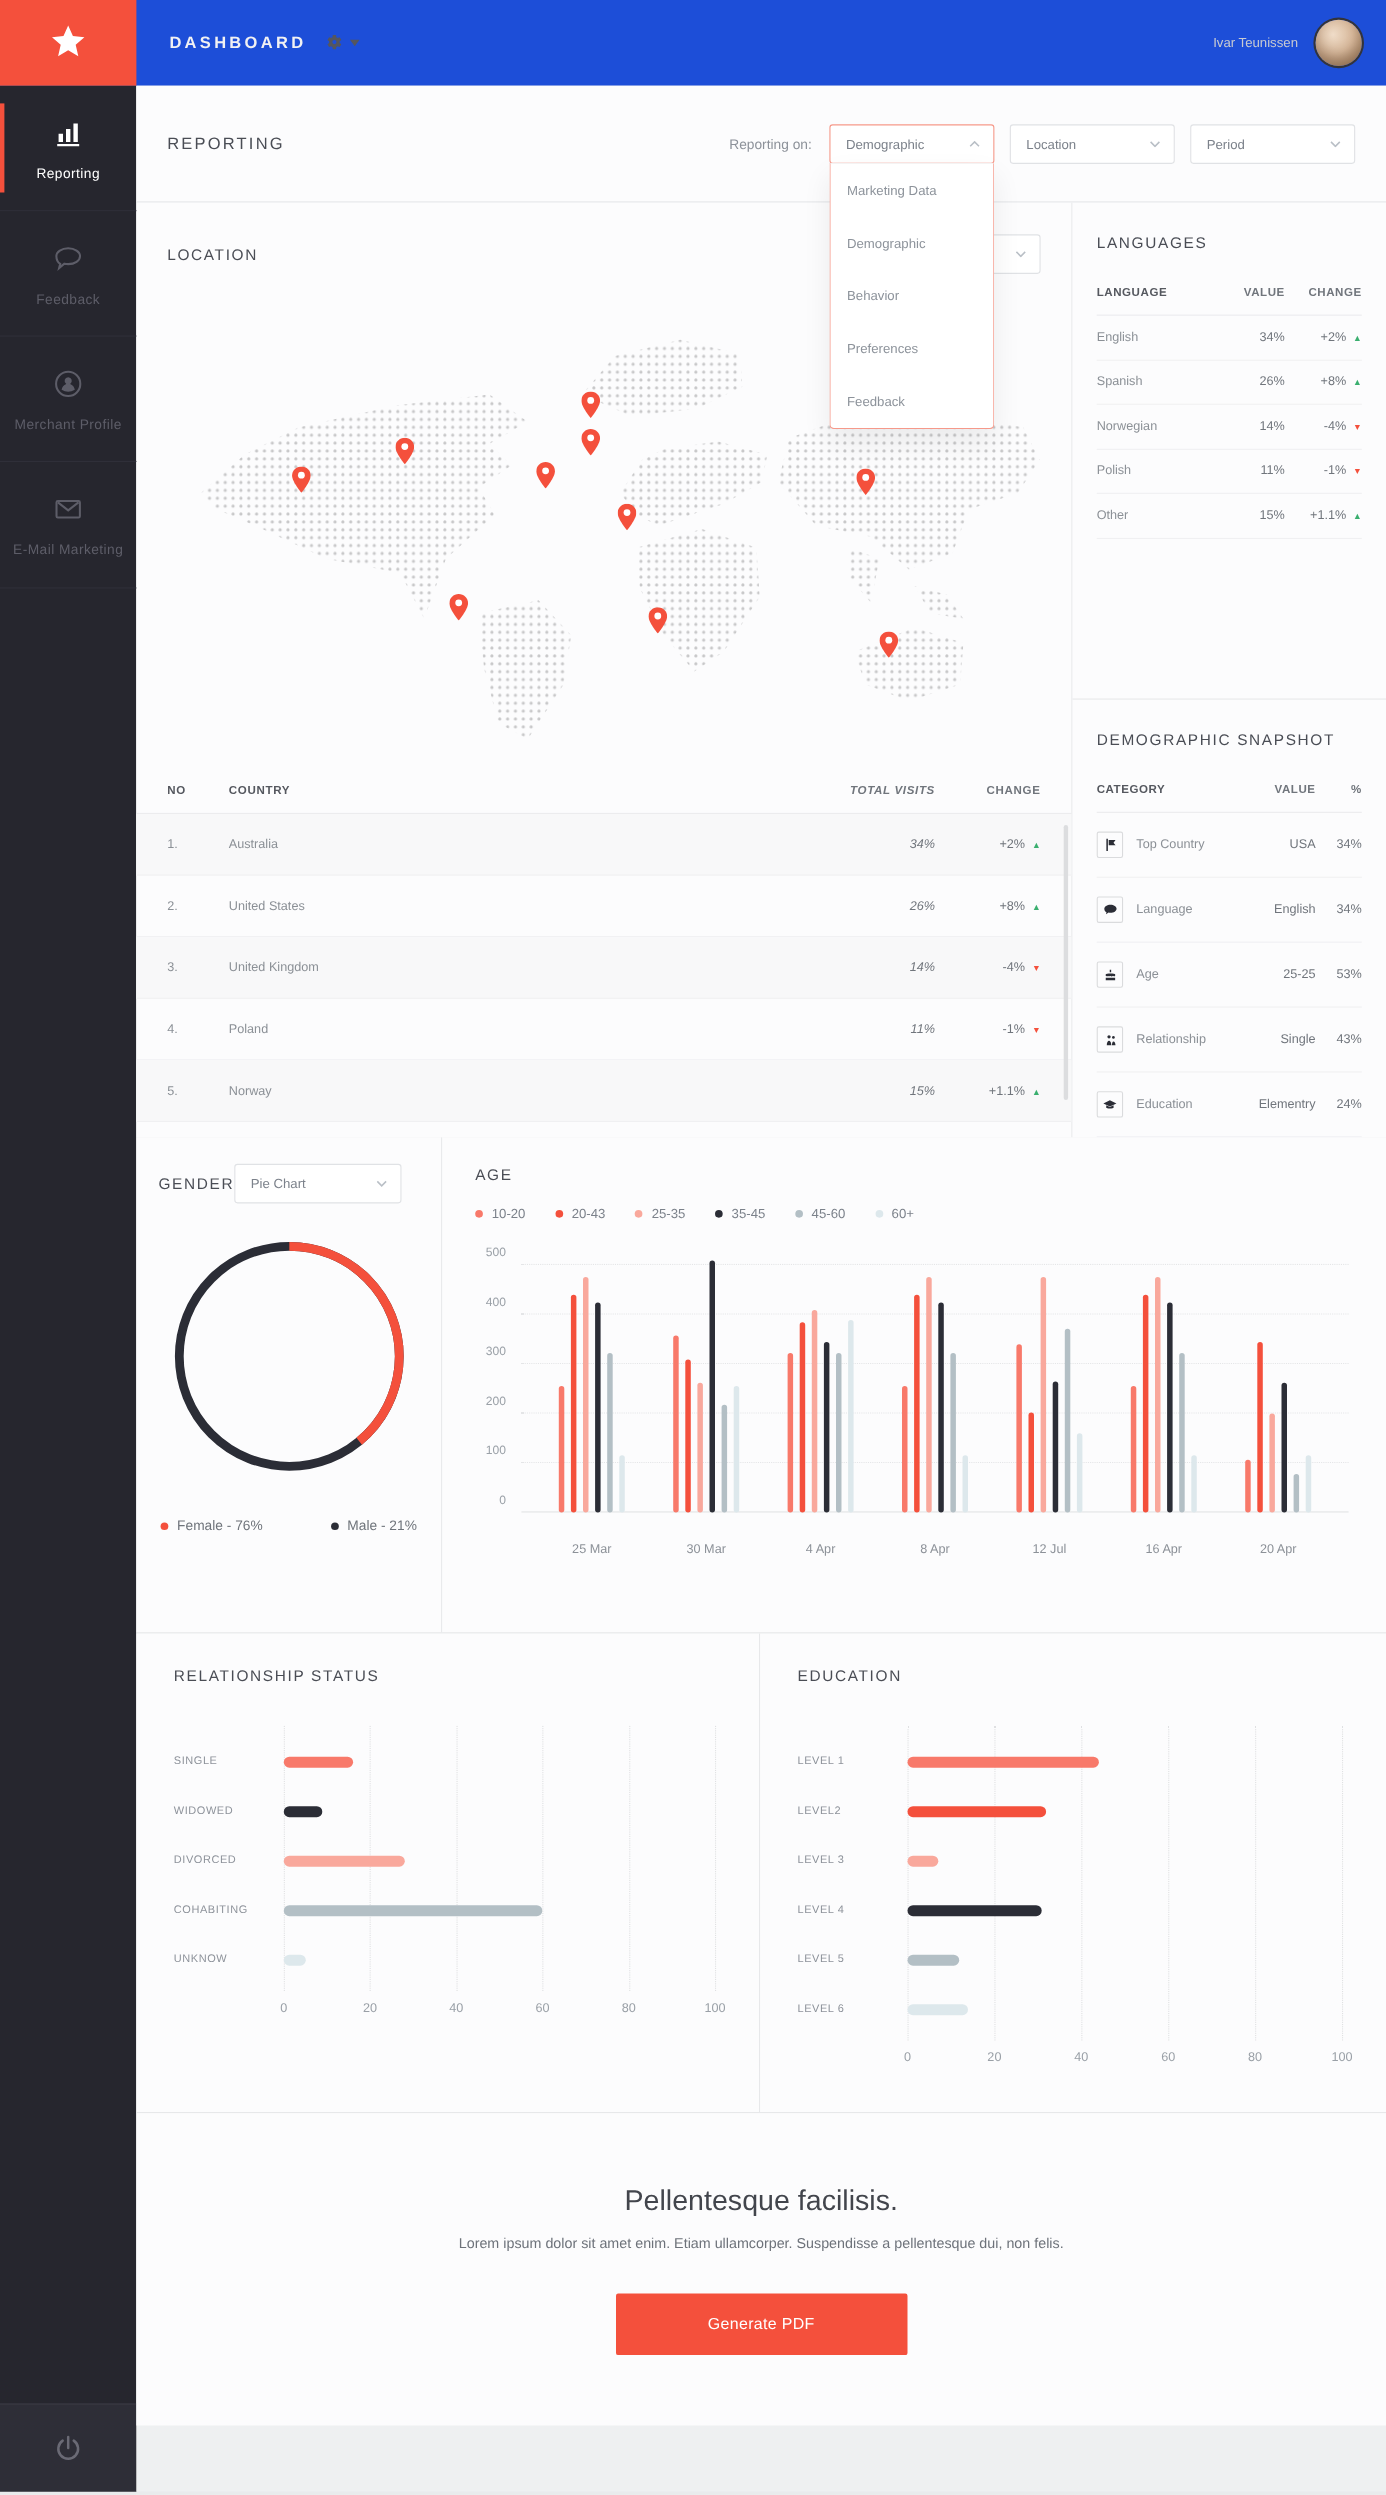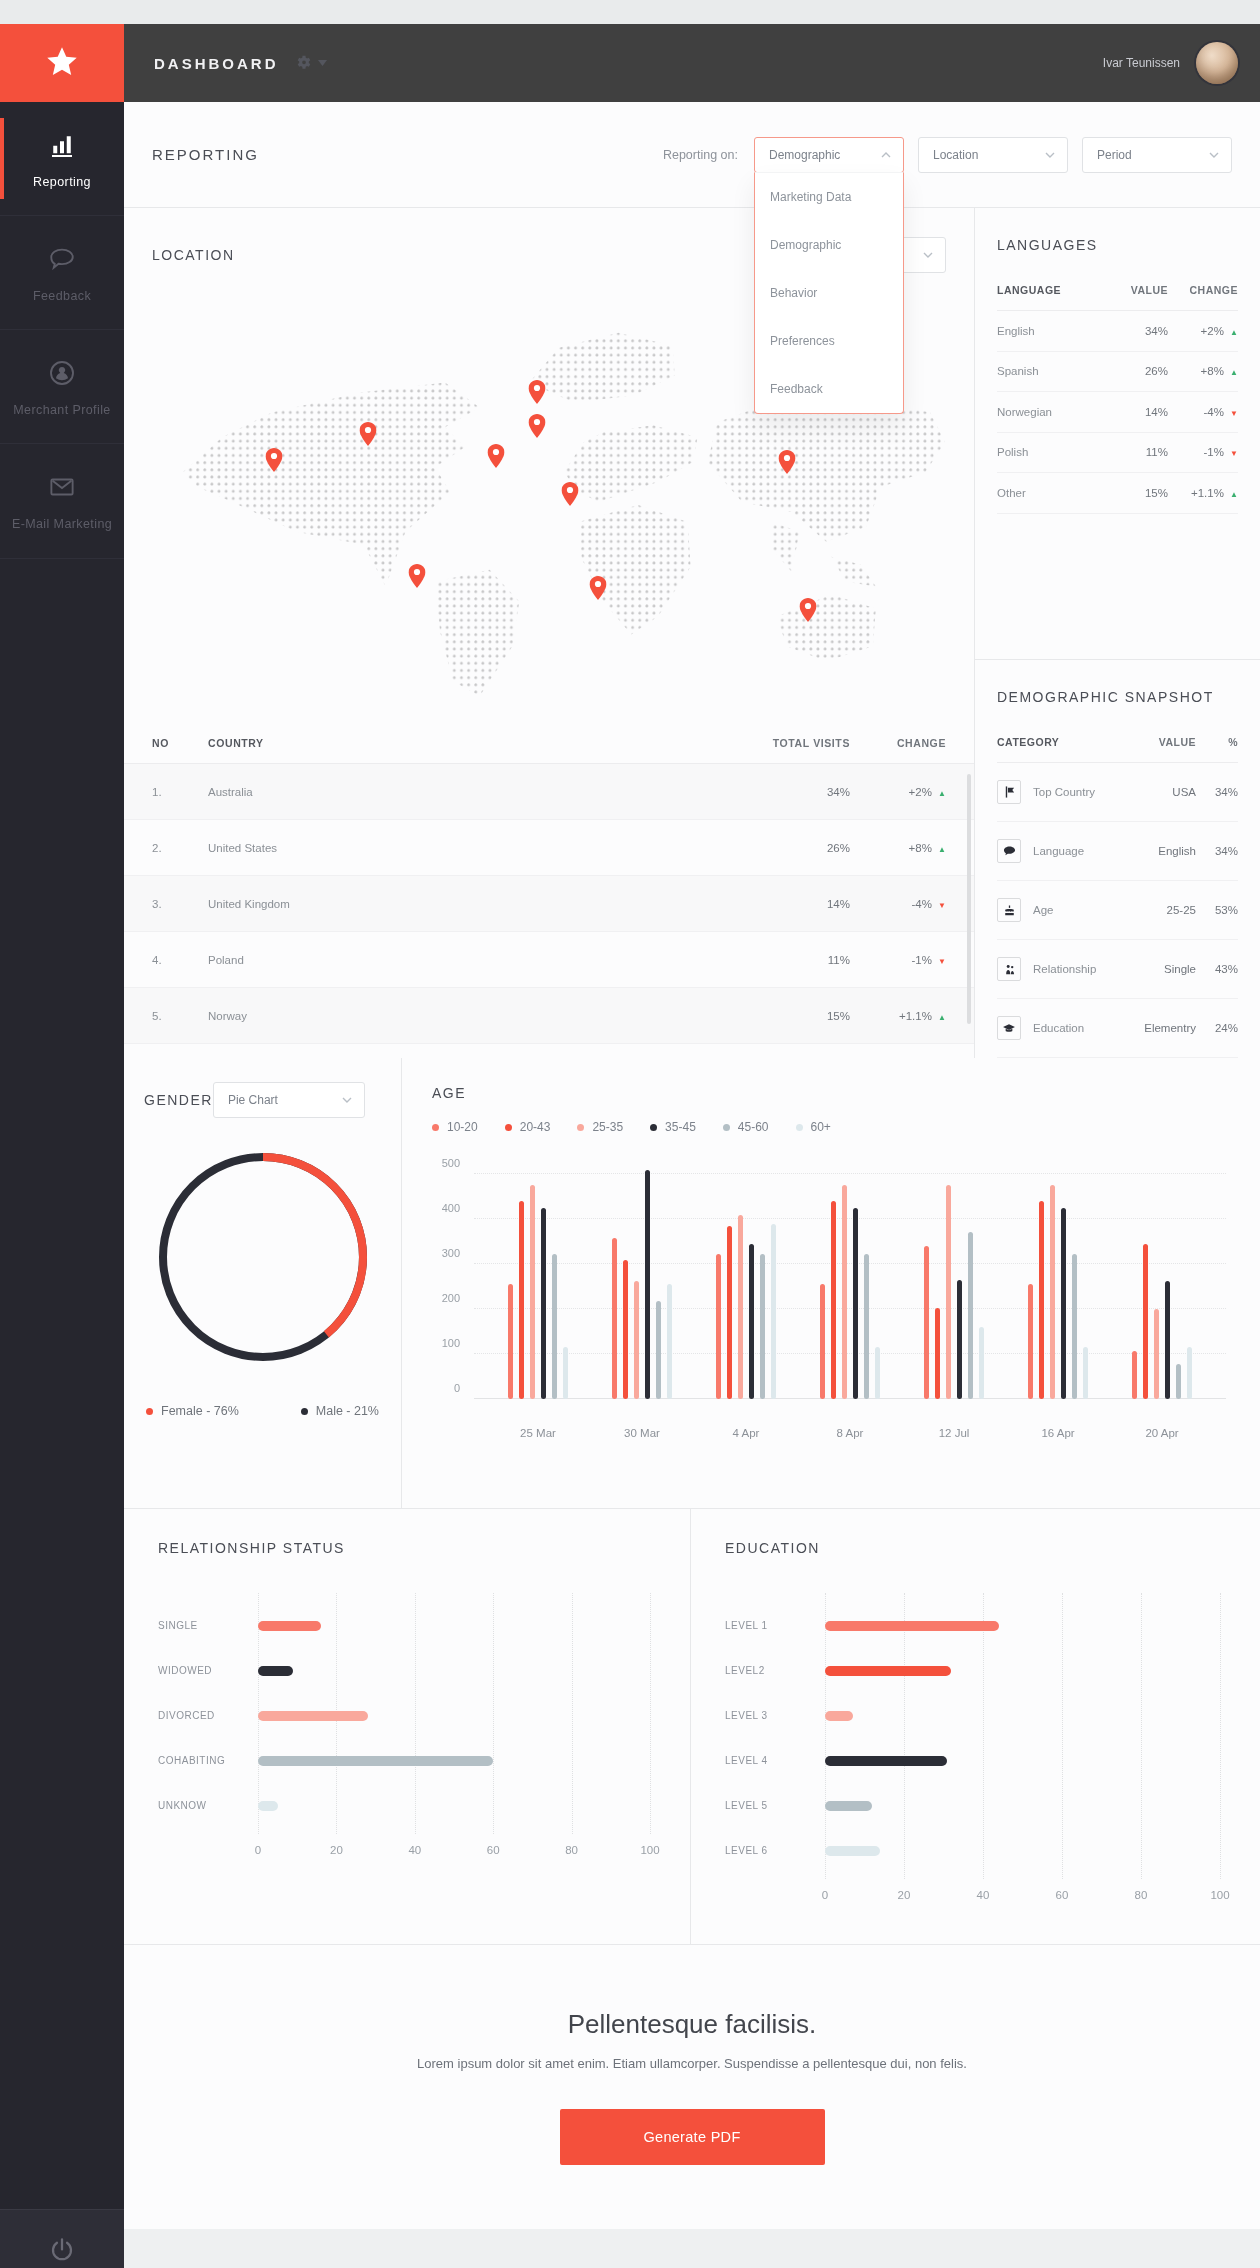--- a/index.html
+++ b/index.html
@@ -1,21 +1,21 @@
 <!DOCTYPE html>
 <html><head>
 <meta charset="utf-8">
 <style>
   * { box-sizing: border-box; margin: 0; padding: 0; }
   html,body { width:1260px; height:2268px; }
   body { background:#e9ebec; font-family:"Liberation Sans",sans-serif; overflow:hidden; position:relative; }
   svg { display:block; }
 
   
-  .topbar { height:78px; background:#404040; display:flex; align-items:center;margin-top:24px; }
+  .topbar { height:78px; background:#1d4ed8; display:flex; align-items:center; }
   .logo { width:124px; height:78px; background:#f4503c; display:flex; align-items:center; justify-content:center; cursor:pointer; }
   .tb-title { margin-left:30px; color:#f1f1f3; font-size:15px; letter-spacing:3px; font-weight:bold; }
   .tb-gear { margin-left:16px; display:flex; align-items:center; gap:5px; color:#54565e; cursor:pointer; }
   .tb-right { margin-left:auto; display:flex; align-items:center; gap:16px; padding-right:22px; }
   .tb-user { color:#c9cbd1; font-size:12px; }
   .avatar { width:42px; height:42px; border-radius:50%; cursor:pointer;
     background: radial-gradient(circle at 38% 32%, #efdcc8 0%, #d8b99c 45%, #b2906f 80%, #9a7a5c 100%);
     box-shadow: inset 0 -8px 12px rgba(90,60,40,.35), 0 0 0 2px #33343b; }
 
   
@@ -48,21 +48,21 @@
   .loc-head { display:flex; align-items:center; justify-content:space-between; padding:0 28px; height:50px; }
   .card-title { font-size:14px; letter-spacing:1.5px; color:#4a4d55; }
   .map-wrap { position:relative; height:428px; margin:8px 14px 4px; }
   .map-svg { position:absolute; inset:0; width:100%; height:100%; }
   .pin { position:absolute; transform:translate(-50%,-100%); }
 
   .loc-table { position:relative; margin-top:6px; }
   .lt-head { display:flex; align-items:center; height:42px; padding:0 28px; font-size:10.5px; font-weight:bold; color:#55585f; letter-spacing:.6px; border-bottom:1px solid #ececee; }
   .lt-row { display:flex; align-items:center; height:56px; padding:0 28px; font-size:11.5px; color:#8b9096; border-bottom:1px solid #f0f0f2; }
   .lt-row:nth-child(odd) { background:#f8f8f9; }
-  .c-no { width:56px; } .c-country { flex:1; } .c-visits { width:120px; text-align:right; color:#70757c; } .c-change { width:96px; text-align:right; color:#70757c; }
+  .c-no { width:56px; } .c-country { flex:1; } .c-visits { width:120px; text-align:right; color:#70757c;font-style:italic; } .c-change { width:96px; text-align:right; color:#70757c; }
   .lt-scrollbar { position:absolute; right:3px; top:52px; width:4px; height:250px; background:#dcdddf; border-radius:2px; }
 
   .right-col { width:285px; display:flex; flex-direction:column; background:#fcfcfd; }
   .lang-card { height:452px; border-bottom:1px solid #e7e8ea; padding:28px 22px 0; }
   .snap-card { flex:1; padding:28px 22px 0; }
   .mini-head { display:flex; align-items:center; margin-top:30px; padding-bottom:14px; font-size:10.5px; font-weight:bold; color:#55585f; letter-spacing:.5px; border-bottom:1px solid #ececee; }
   .mini-row { display:flex; align-items:center; height:40.5px; border-bottom:1px solid #f0f0f2; font-size:11.5px; color:#8b9096; }
   .lang-card .m-name { flex:1; } .m-val { width:52px; text-align:right; color:#70757c; } .m-chg { width:70px; text-align:right; color:#70757c; }
   .tri { font-style:normal; font-size:8px; margin-left:3px; }
   .tri.up { color:#3aaf6f; } .tri.down { color:#f4503c; }

